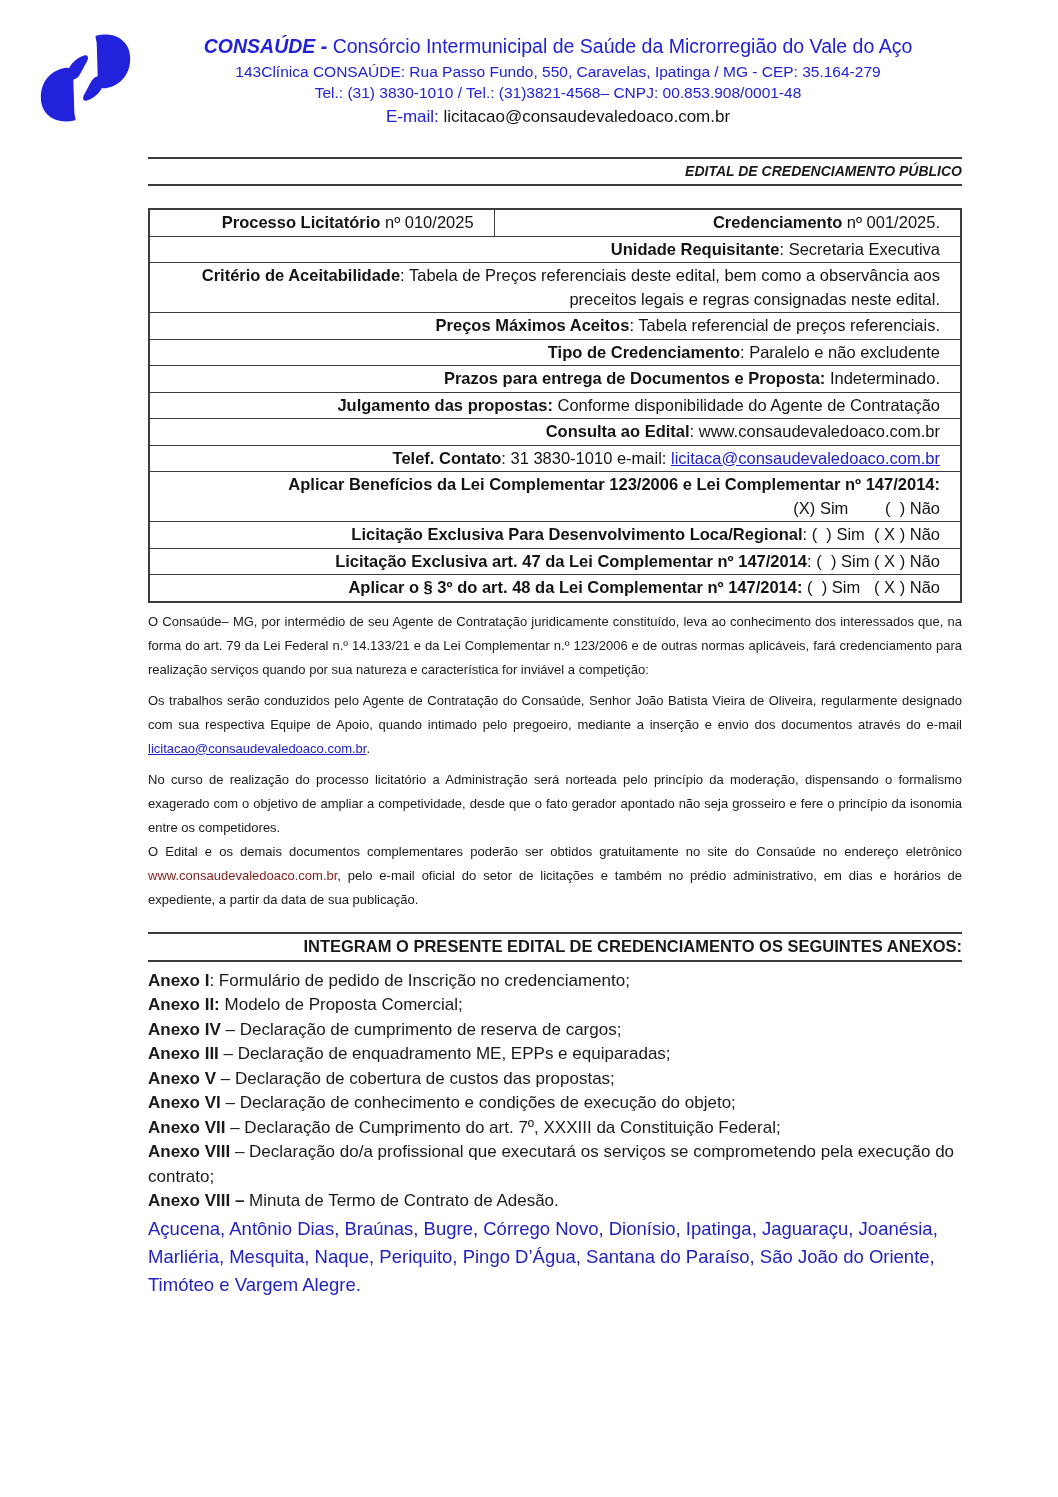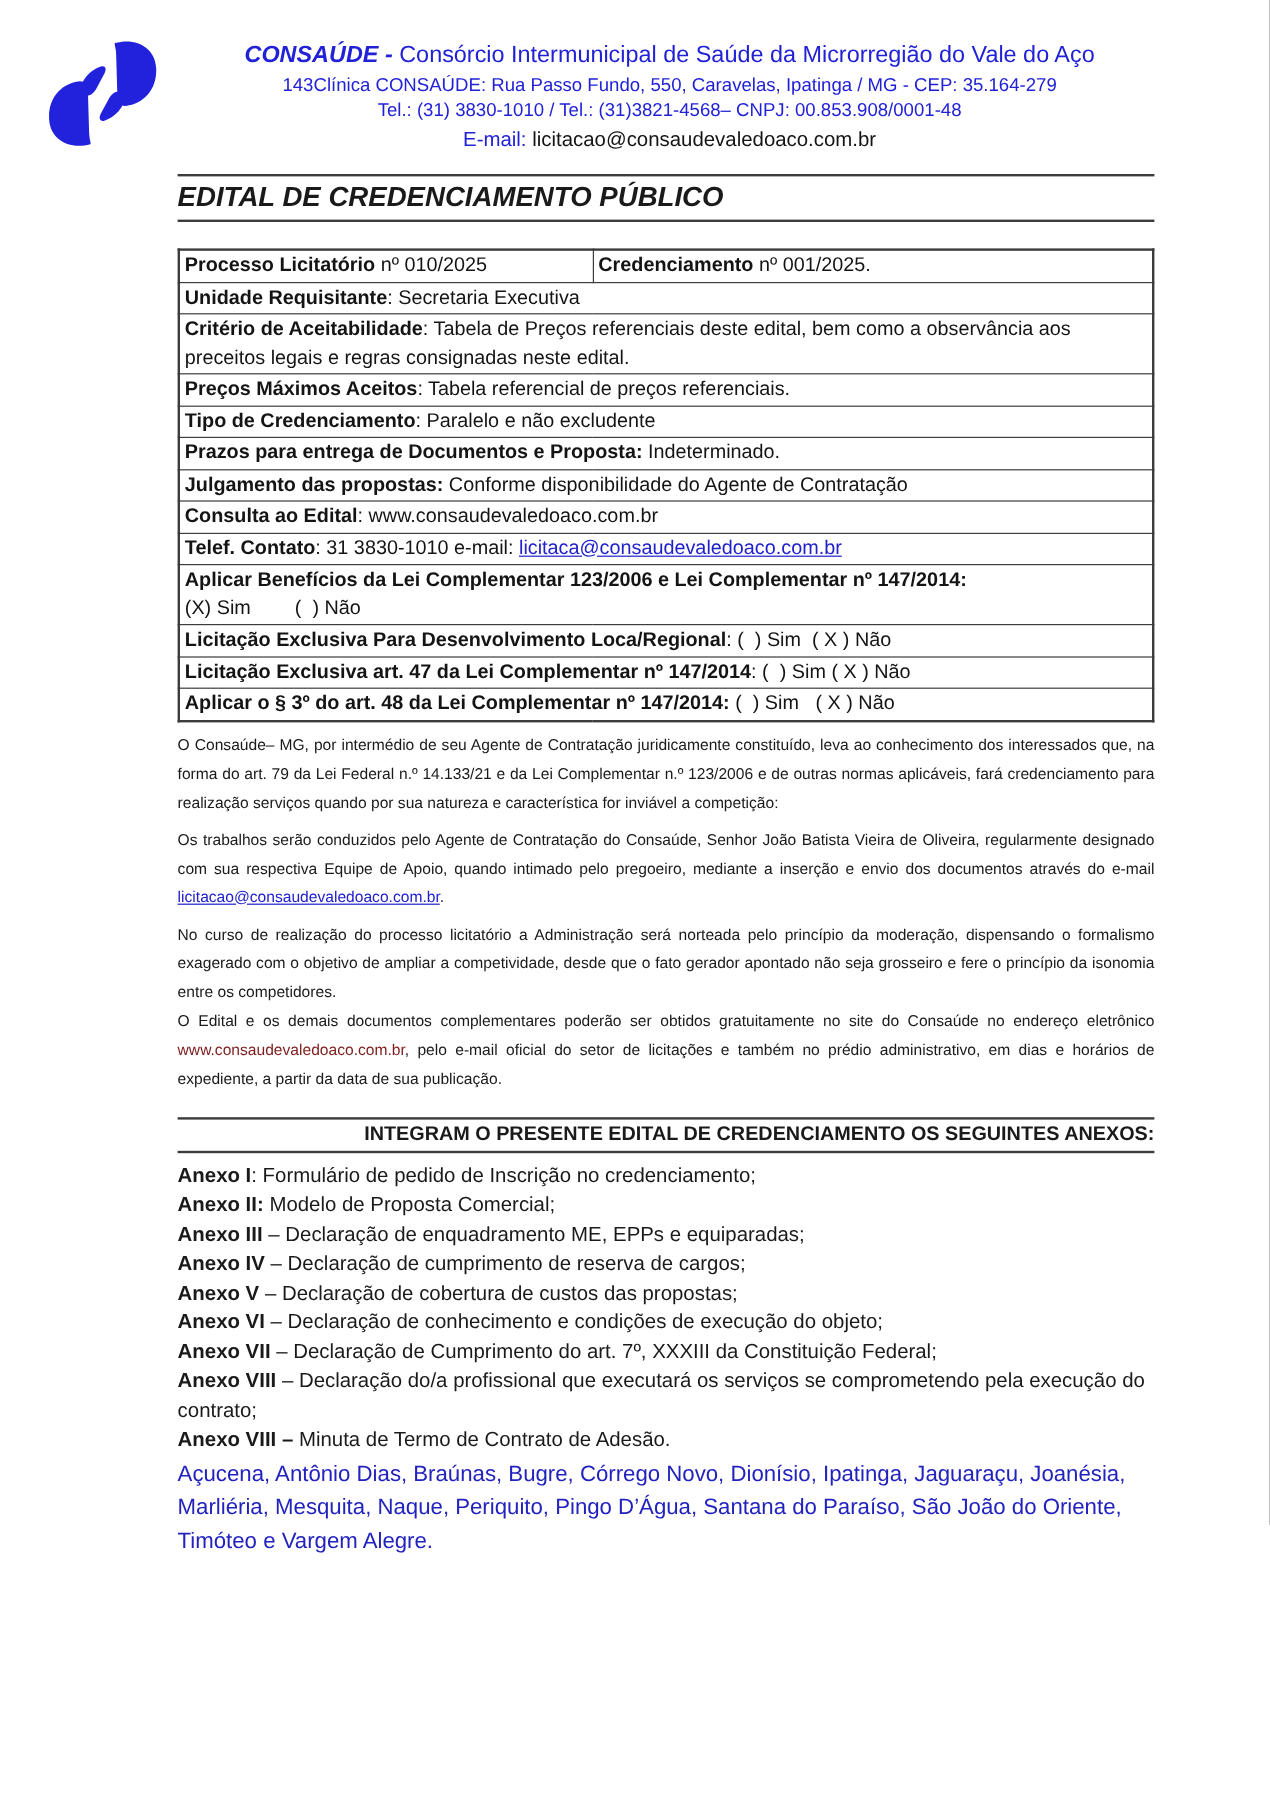--- a/index.html
+++ b/index.html
@@ -13,27 +13,27 @@
   .logo-wrap { width:100px; margin-left:38px; flex:0 0 auto; padding-top:4px; }
   .header-text { width:772px; margin-left:34px; text-align:center; color:#2121d8; padding-top:6px; }
   .org-line { font-size:19.5px; line-height:24px; margin-bottom:3px; white-space:nowrap; }
   .org-bold { font-weight:bold; font-style:italic; }
   .addr-line { font-size:15.5px; line-height:21px; }
   .email-line { font-size:17px; line-height:23px; margin-top:2px; }
   .email-black { color:#141414; }
   
   .content { margin-left:148px; width:814px; }
   .title-band {
-    margin-top:16px; border-top:2px solid #3c3c3c; border-bottom:2px solid #3c3c3c;
-    text-align:left; font-weight:bold; font-style:italic; font-size:23px;
+    margin-top:29px; border-top:2px solid #3c3c3c; border-bottom:2px solid #3c3c3c;
+    text-align:right; font-weight:bold; font-style:italic; font-size:14px;
     padding:4px 0 5px 0; color:#1a1a1a;
   }
   
   table.info { margin-top:22px; width:100%; border-collapse:collapse; font-size:16.5px; border:2.5px solid #3c3c3c; }
-  table.info td { border:1.7px solid #3c3c3c; padding:1px 4px; line-height:23.5px; vertical-align:top; }
+  table.info td { border:1.7px solid #3c3c3c; padding:1px 20px; line-height:23.5px; vertical-align:top;text-align:right; }
   .b { font-weight:bold; }
   .pre { white-space:pre-wrap; }
   td.c1 { width:42.5%; }
   td.c2 { padding-left:42px; }
   .link { color:#2020cc; text-decoration:underline; cursor:pointer; }
   .site-link { color:#7f1d1d; text-decoration:none; cursor:pointer; }
   
   .para { margin-top:7px; text-align:justify; font-size:13px; line-height:24px; color:#1a1a1a; }
   .para p { margin:0; }
   
@@ -132,22 +132,22 @@
     <div class="para">
       <p>No curso de realização do processo licitatório a Administração será norteada pelo princípio da moderação, dispensando o formalismo exagerado com o objetivo de ampliar a competividade, desde que o fato gerador apontado não seja grosseiro e fere o princípio da isonomia entre os competidores.</p>
       <p><span>O Edital e os demais documentos complementares poderão ser obtidos gratuitamente no site do Consaúde no endereço eletrônico </span><span class="site-link">www.consaudevaledoaco.com.br</span><span>, pelo e-mail oficial do setor de licitações e também no prédio administrativo, em dias e horários de expediente, a partir da data de sua publicação.</span></p>
     </div>
 
     <div class="anexos-band">INTEGRAM O PRESENTE EDITAL DE CREDENCIAMENTO OS SEGUINTES ANEXOS:</div>
 
     <div class="anexos-list">
       <div><span class="b">Anexo I</span><span class="pre">: Formulário de pedido de Inscrição no credenciamento;</span></div>
       <div><span class="b">Anexo II:</span><span class="pre"> Modelo de Proposta Comercial;</span></div>
+      <div><span class="b">Anexo IV</span><span class="pre"> – Declaração de cumprimento de reserva de cargos;</span></div>
       <div><span class="b">Anexo III</span><span class="pre"> – Declaração de enquadramento ME, EPPs e equiparadas;</span></div>
-      <div><span class="b">Anexo IV</span><span class="pre"> – Declaração de cumprimento de reserva de cargos;</span></div>
       <div><span class="b">Anexo V</span><span class="pre"> – Declaração de cobertura de custos das propostas;</span></div>
       <div><span class="b">Anexo VI</span><span class="pre"> – Declaração de conhecimento e condições de execução do objeto;</span></div>
       <div><span class="b">Anexo VII</span><span class="pre"> – Declaração de Cumprimento do art. 7º, XXXIII da Constituição Federal;</span></div>
       <div><span class="b">Anexo VIII</span><span class="pre"> – Declaração do/a profissional que executará os serviços se comprometendo pela execução do contrato;</span></div>
       <div><span class="b">Anexo VIII –</span><span class="pre"> Minuta de Termo de Contrato de Adesão.</span></div>
     </div>
 
     <div class="footer">Açucena, Antônio Dias, Braúnas, Bugre, Córrego Novo, Dionísio, Ipatinga, Jaguaraçu, Joanésia, Marliéria, Mesquita, Naque, Periquito, Pingo D’Água, Santana do Paraíso, São João do Oriente, Timóteo e Vargem Alegre.</div>
 
   </div>

